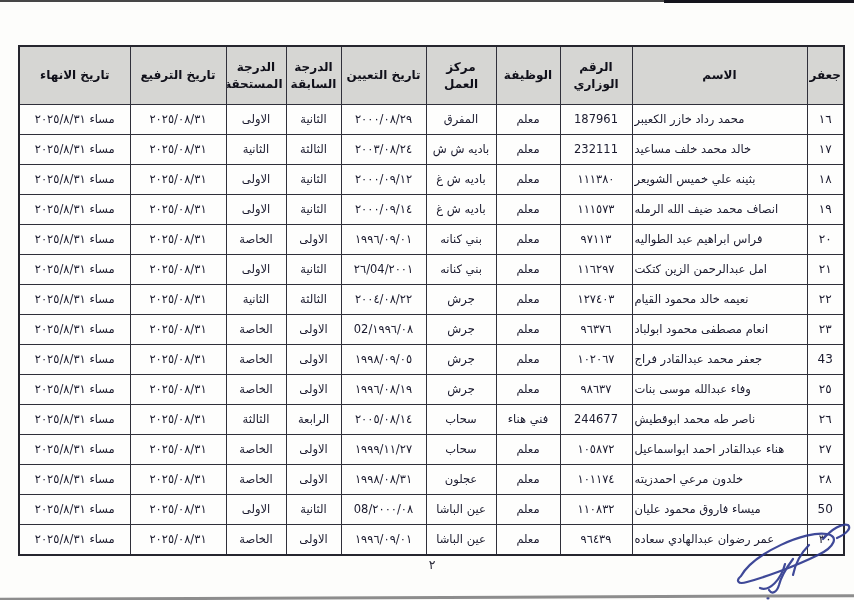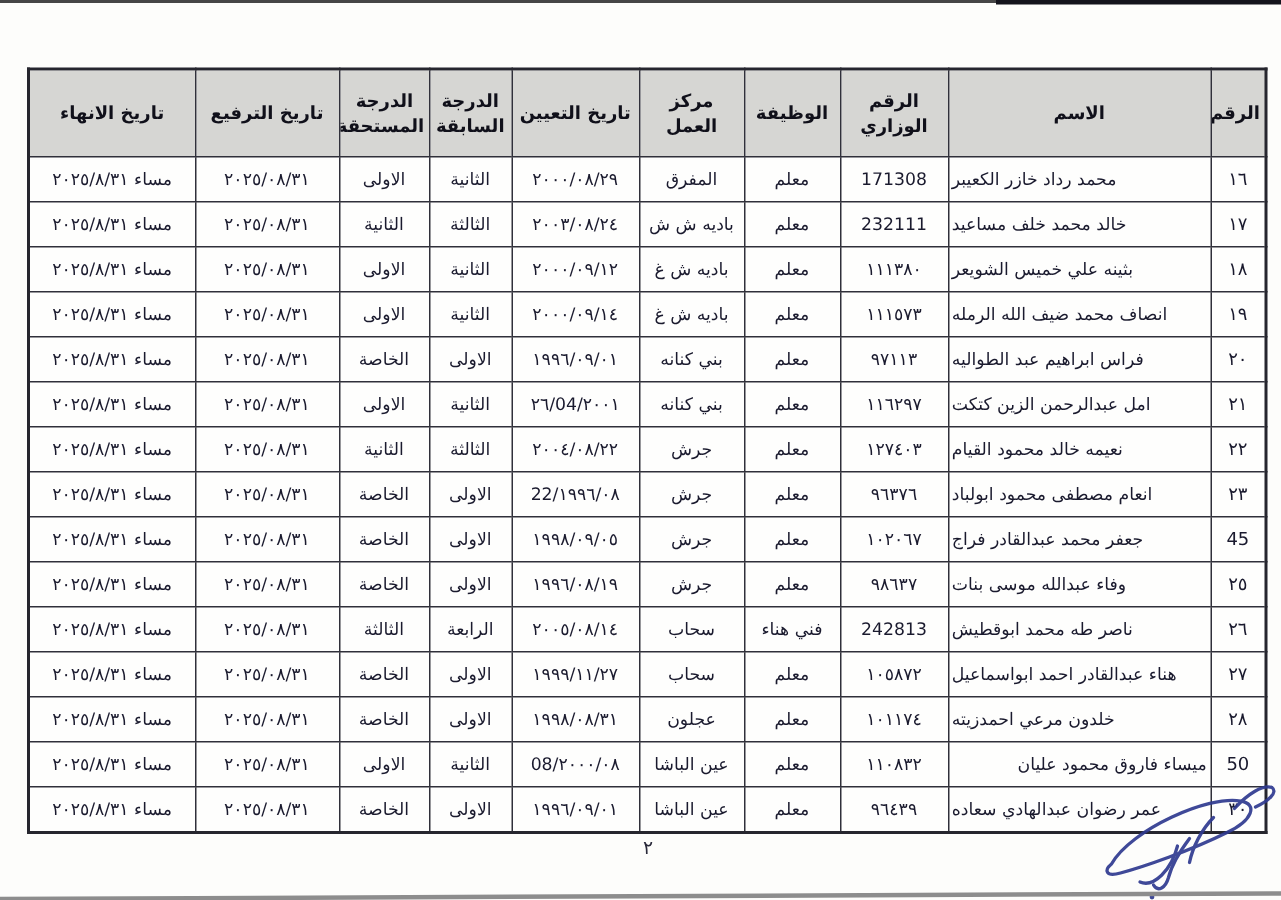--- a/index.html
+++ b/index.html
@@ -37,21 +37,21 @@
   tbody td{
     height:27px;
     font-size:11.5px;
     line-height:1.15;
     color:#1a1a2e;
     text-align:center;
     padding:1px 2px;
   }
   tbody td.cell-name{text-align:left;padding-right:6px;}
   
-  tbody tr:nth-child(14) td.cell-name{text-align:right;padding-right:2px;}
+  tbody tr:nth-child(14) td.cell-name{text-align:left;padding-right:2px;}
   tbody td.cell-num{font-size:12px;}
 
   .page-number{
     position:absolute;top:557px;left:420px;width:24px;
     font-size:12.5px;color:#2a2a3a;text-align:center;
   }
   .signature{
     position:absolute;right:0;bottom:-4px;width:120px;height:84px;
   }
 </style>
@@ -70,37 +70,37 @@
       <col style="width:64px">
         <col style="width:70px">
         <col style="width:85px">
       <col style="width:55px">
         <col style="width:60px">
         <col style="width:96px">
       <col style="width:111px">
     </colgroup>
     <thead>
       <tr>
-          <th>الرقم</th>
+          <th>جعفر</th>
           <th>الاسم</th>
           <th>الرقم الوزاري</th>
           <th>الوظيفة</th>
           <th>مركز العمل</th>
           <th>تاريخ التعيين</th>
           <th>الدرجة السابقة</th>
           <th>الدرجة المستحقة</th>
           <th>تاريخ الترفيع</th>
           <th>تاريخ الانهاء</th>
         </tr>
     </thead>
     <tbody>
         <tr>
           <td class="cell-num">١٦</td>
           <td class="cell-name">محمد رداد خازر الكعيبر</td>
-          <td class="cell-ministry_no">171308</td>
+          <td class="cell-ministry_no">187961</td>
           <td class="cell-job">معلم</td>
           <td class="cell-work_center">المفرق</td>
           <td class="cell-hire_date">٢٠٠٠/٠٨/٢٩</td>
           <td class="cell-prev_grade">الثانية</td>
           <td class="cell-due_grade">الاولى</td>
           <td class="cell-promotion_date">٢٠٢٥/٠٨/٣١</td>
           <td class="cell-end_date">مساء ٢٠٢٥/٨/٣١</td>
         </tr>
         <tr>
           <td class="cell-num">١٧</td>
@@ -173,28 +173,28 @@
           <td class="cell-due_grade">الثانية</td>
           <td class="cell-promotion_date">٢٠٢٥/٠٨/٣١</td>
           <td class="cell-end_date">مساء ٢٠٢٥/٨/٣١</td>
         </tr>
         <tr>
           <td class="cell-num">٢٣</td>
           <td class="cell-name">انعام مصطفى محمود ابولباد</td>
           <td class="cell-ministry_no">٩٦٣٧٦</td>
           <td class="cell-job">معلم</td>
           <td class="cell-work_center">جرش</td>
-          <td class="cell-hire_date">١٩٩٦/٠٨/22</td>
-          <td class="cell-prev_grade">الاولى</td>
-          <td class="cell-due_grade">الخاصة</td>
-          <td class="cell-promotion_date">٢٠٢٥/٠٨/٣١</td>
-          <td class="cell-end_date">مساء ٢٠٢٥/٨/٣١</td>
-        </tr>
-        <tr>
-          <td class="cell-num">45</td>
+          <td class="cell-hire_date">١٩٩٦/٠٨/02</td>
+          <td class="cell-prev_grade">الاولى</td>
+          <td class="cell-due_grade">الخاصة</td>
+          <td class="cell-promotion_date">٢٠٢٥/٠٨/٣١</td>
+          <td class="cell-end_date">مساء ٢٠٢٥/٨/٣١</td>
+        </tr>
+        <tr>
+          <td class="cell-num">43</td>
           <td class="cell-name">جعفر محمد عبدالقادر فراج</td>
           <td class="cell-ministry_no">١٠٢٠٦٧</td>
           <td class="cell-job">معلم</td>
           <td class="cell-work_center">جرش</td>
           <td class="cell-hire_date">١٩٩٨/٠٩/٠٥</td>
           <td class="cell-prev_grade">الاولى</td>
           <td class="cell-due_grade">الخاصة</td>
           <td class="cell-promotion_date">٢٠٢٥/٠٨/٣١</td>
           <td class="cell-end_date">مساء ٢٠٢٥/٨/٣١</td>
         </tr>
@@ -206,21 +206,21 @@
           <td class="cell-work_center">جرش</td>
           <td class="cell-hire_date">١٩٩٦/٠٨/١٩</td>
           <td class="cell-prev_grade">الاولى</td>
           <td class="cell-due_grade">الخاصة</td>
           <td class="cell-promotion_date">٢٠٢٥/٠٨/٣١</td>
           <td class="cell-end_date">مساء ٢٠٢٥/٨/٣١</td>
         </tr>
         <tr>
           <td class="cell-num">٢٦</td>
           <td class="cell-name">ناصر طه محمد ابوقطيش</td>
-          <td class="cell-ministry_no">242813</td>
+          <td class="cell-ministry_no">244677</td>
           <td class="cell-job">فني هناء</td>
           <td class="cell-work_center">سحاب</td>
           <td class="cell-hire_date">٢٠٠٥/٠٨/١٤</td>
           <td class="cell-prev_grade">الرابعة</td>
           <td class="cell-due_grade">الثالثة</td>
           <td class="cell-promotion_date">٢٠٢٥/٠٨/٣١</td>
           <td class="cell-end_date">مساء ٢٠٢٥/٨/٣١</td>
         </tr>
         <tr>
           <td class="cell-num">٢٧</td>

